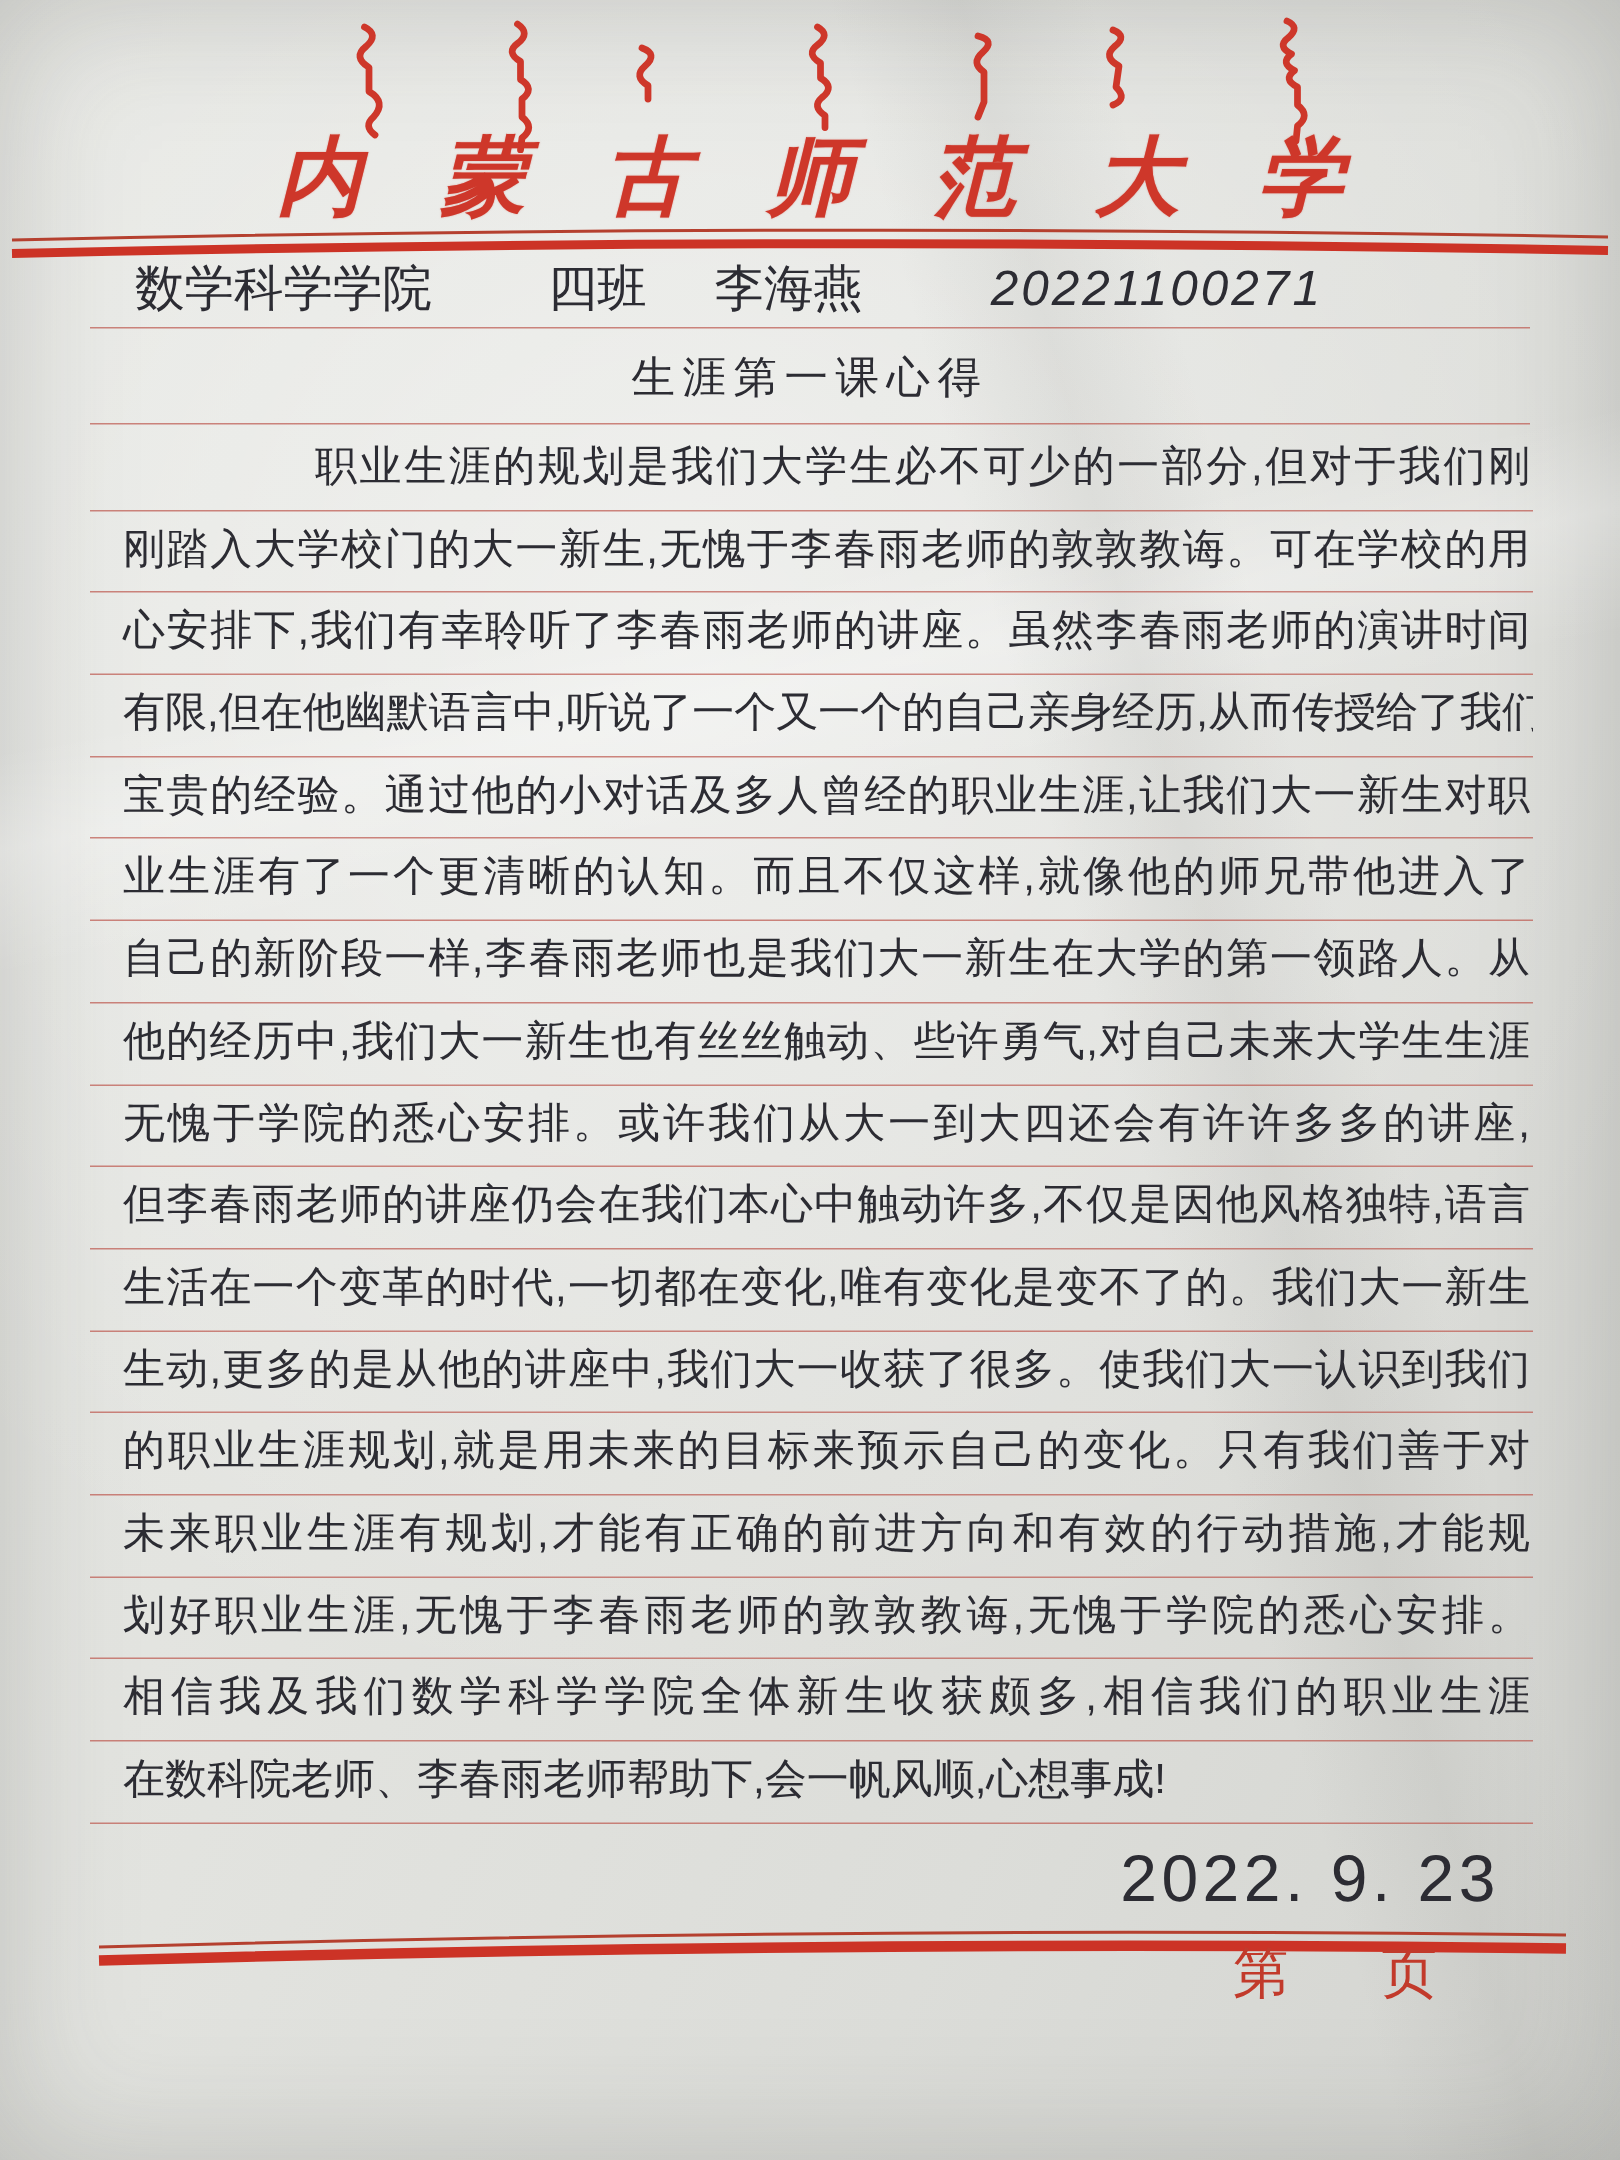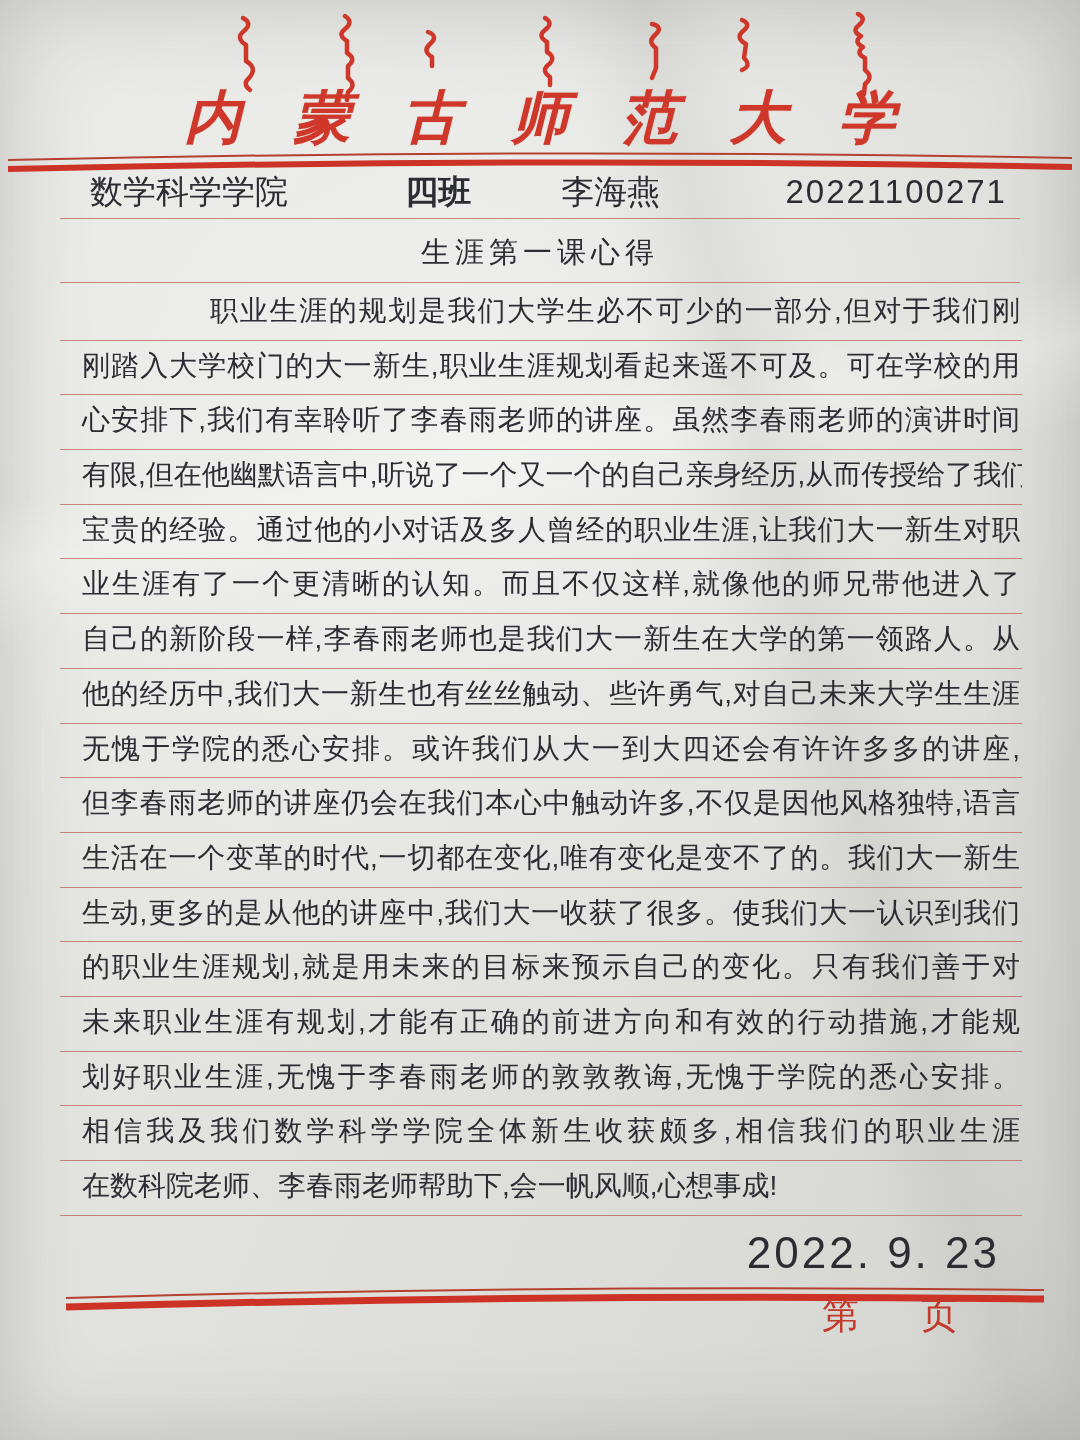--- a/index.html
+++ b/index.html
@@ -38,23 +38,23 @@
     color:#2c2c33;
   }
   .ruled{border-bottom:1.6px solid rgba(191,95,85,0.75);}
 
   .info-row{
     position:absolute;top:168px;left:60px;width:960px;height:50px;
     font-size:33px;line-height:48px;white-space:nowrap;
   }
   .info-row .seg{display:inline-block;}
   .seg-dept{margin-left:30px;}
-  .seg-class{margin-left:108px;font-weight:bold;}
-  .seg-name{margin-left:81px;}
-  .seg-id{margin-left:116px;letter-spacing:2px;}
+  .seg-class{margin-left:68px;}
+  .seg-name{margin-left:36px;}
+  .seg-id{margin-left:76px;letter-spacing:2px;font-style:italic;}
 
   .title-row{
     position:absolute;top:224px;left:60px;width:960px;height:58px;
     text-align:center;font-size:29px;line-height:56px;letter-spacing:5px;
   }
 
   .body-lines{position:absolute;top:286px;left:60px;width:962px;}
   .line{
     height:54.7px;box-sizing:border-box;
     font-size:28px;line-height:50px;
@@ -102,21 +102,21 @@
     <span class="seg seg-dept">数学科学学院</span>
     <span class="seg seg-class">四班</span>
     <span class="seg seg-name">李海燕</span>
     <span class="seg seg-id">20221100271</span>
   </div>
 
   <div class="title-row hand ruled">生涯第一课心得</div>
 
   <div class="body-lines">
     <div class="line hand ruled first">职业生涯的规划是我们大学生必不可少的一部分,但对于我们刚</div>
-    <div class="line hand ruled">刚踏入大学校门的大一新生,职业生涯规划看起来遥不可及。可在学校的用</div>
+    <div class="line hand ruled">刚踏入大学校门的大一新生,无愧于李春雨老师的敦敦教诲。可在学校的用</div>
     <div class="line hand ruled">心安排下,我们有幸聆听了李春雨老师的讲座。虽然李春雨老师的演讲时间</div>
     <div class="line hand ruled">有限,但在他幽默语言中,听说了一个又一个的自己亲身经历,从而传授给了我们</div>
     <div class="line hand ruled">宝贵的经验。通过他的小对话及多人曾经的职业生涯,让我们大一新生对职</div>
     <div class="line hand ruled">业生涯有了一个更清晰的认知。而且不仅这样,就像他的师兄带他进入了</div>
     <div class="line hand ruled">自己的新阶段一样,李春雨老师也是我们大一新生在大学的第一领路人。从</div>
     <div class="line hand ruled">他的经历中,我们大一新生也有丝丝触动、些许勇气,对自己未来大学生生涯</div>
     <div class="line hand ruled">无愧于学院的悉心安排。或许我们从大一到大四还会有许许多多的讲座,</div>
     <div class="line hand ruled">但李春雨老师的讲座仍会在我们本心中触动许多,不仅是因他风格独特,语言</div>
     <div class="line hand ruled">生活在一个变革的时代,一切都在变化,唯有变化是变不了的。我们大一新生</div>
     <div class="line hand ruled">生动,更多的是从他的讲座中,我们大一收获了很多。使我们大一认识到我们</div>

